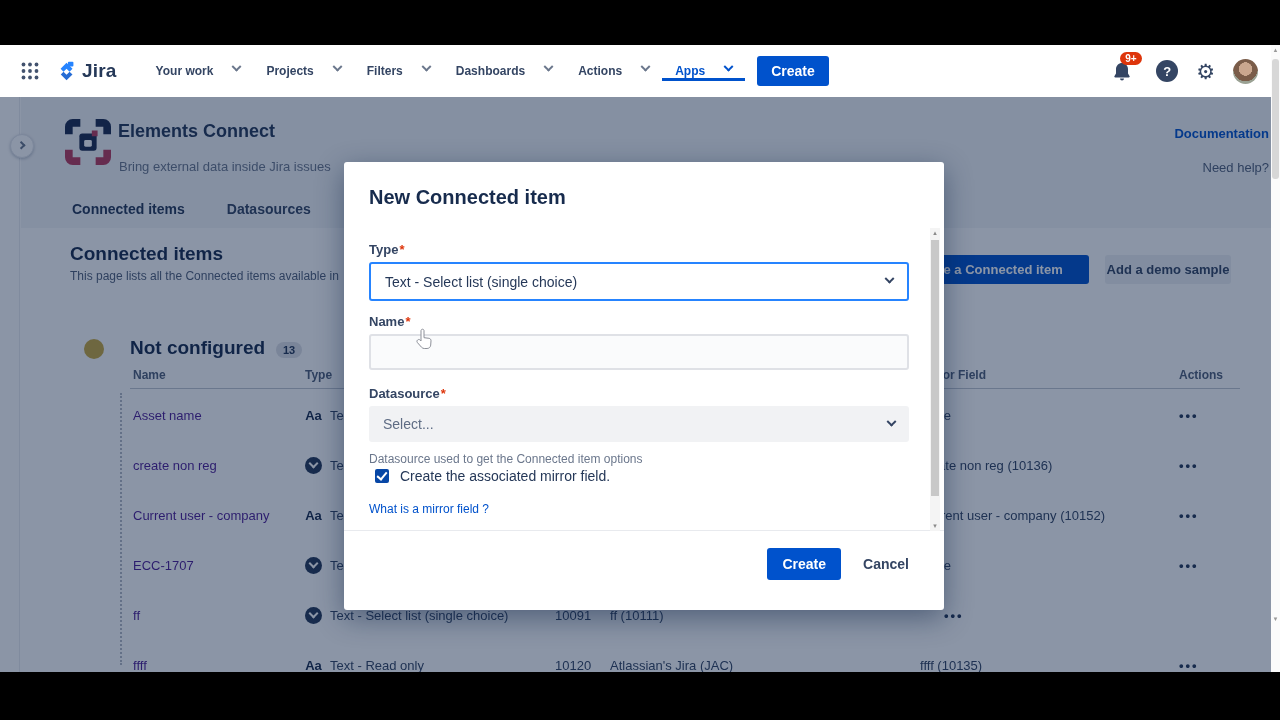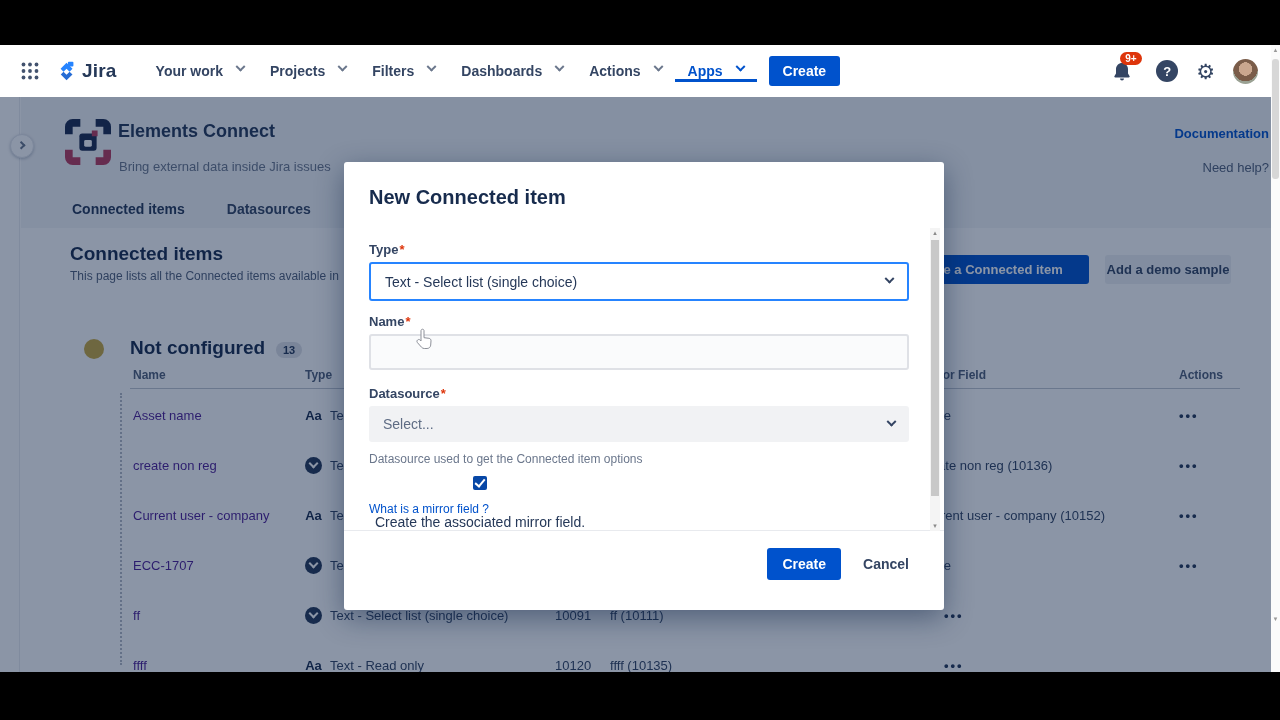--- a/index.html
+++ b/index.html
@@ -11,21 +11,21 @@
   .bar-top { position:absolute; left:0; top:0; width:1280px; height:45px; background:#000; }
   .bar-bottom { position:absolute; left:0; top:672px; width:1280px; height:48px; background:#000; }
 
   
   .navbar { position:absolute; left:0; top:45px; width:1280px; height:52px; background:#fff; display:flex; align-items:stretch; z-index:20; }
   .nav-left { display:flex; align-items:center; padding-left:14px; }
   .appgrid { width:32px; height:32px; display:flex; align-items:center; justify-content:center; border-radius:3px; cursor:pointer; }
   .jira-logo { display:flex; align-items:center; gap:4px; margin-left:10px; margin-right:26px; }
   .jira-logo .word { font-size:19px; font-weight:700; color:#253858; letter-spacing:0.2px; }
   .nav-items { display:flex; align-items:stretch; }
-  .nav-item { display:flex; align-items:center; gap:14px; padding:0 13px; font-size:14px; font-weight:600; color:#344563; cursor:pointer; border-bottom:3px solid transparent; border-top:3px solid transparent;text-align:center; }
+  .nav-item { display:flex; align-items:center; gap:20px; padding:0 13px; font-size:12px; font-weight:600; color:#344563; cursor:pointer; border-bottom:3px solid transparent; border-top:3px solid transparent;text-align:center; }
   .nav-item .chev { width:7px; height:7px; border-right:2px solid #6b778c; border-bottom:2px solid #6b778c; transform:rotate(45deg) translate(-2px,-2px); margin-top:-3px; }
   .nav-item.active { color:#0052CC; border-bottom-color:#0052CC; }
   .nav-item.active .chev { border-color:#0052CC; }
   .btn-create-nav { align-self:center; margin-left:12px; background:#0052CC; color:#fff; font-size:14px; font-weight:600; border:none; border-radius:3px; padding:7px 14px; cursor:pointer; }
   .nav-right { margin-left:auto; display:flex; align-items:center; gap:18px; padding-right:22px; }
   .search-box { position:relative; width:196px; height:30px; }
   .search-box input { width:100%; height:100%; border:1px solid #dfe1e6; border-radius:5px; background:#fff; padding:0 8px 0 30px; font-size:13px; color:#344563; outline:none; font-family:"Liberation Sans", sans-serif; }
   .search-box input::placeholder { color:#7a869a; }
   .mag { position:absolute; left:9px; top:7px; width:11px; height:11px; border:2px solid #6b778c; border-radius:50%; }
   .mag::after { content:""; position:absolute; left:9px; top:9px; width:5px; height:2px; background:#6b778c; transform:rotate(45deg); }
@@ -85,21 +85,21 @@
   .modal { position:absolute; left:344px; top:65px; width:600px; height:448px; background:#fff; border-radius:3px; box-shadow:0 8px 28px rgba(9,30,66,.45); z-index:10; }
   .modal-title { position:absolute; left:25px; top:24px; font-size:20px; font-weight:600; color:#172B4D; }
   .m-label { position:absolute; left:25px; font-size:13px; font-weight:600; color:#344563; }
   .req { color:#DE350B; margin-left:1px; }
   .lbl-type { top:80px; } .lbl-name { top:152px; } .lbl-ds { top:224px; }
   .m-select-focus { position:absolute; left:25px; top:100px; width:540px; height:39px; background:#fff; border:2px solid #2684FF; border-radius:3px; display:flex; align-items:center; padding:0 14px; font-size:14px; color:#253858; cursor:pointer; }
   .m-input { position:absolute; left:25px; top:172px; width:540px; height:36px; background:#fafbfc; border:2px solid #dfe1e6; border-radius:3px; font-size:14px; color:#172B4D; padding:0 10px; outline:none; font-family:"Liberation Sans", sans-serif; }
   .m-select { position:absolute; left:25px; top:244px; width:540px; height:36px; background:#f1f2f4; border:2px solid #f1f2f4; border-radius:3px; display:flex; align-items:center; padding:0 12px; font-size:14px; color:#5e6c84; cursor:pointer; }
   .sel-chev { margin-left:auto; width:7px; height:7px; border-right:2px solid #344563; border-bottom:2px solid #344563; transform:rotate(45deg) translate(-2px,-2px); }
   .m-help { position:absolute; left:25px; top:290px; font-size:12px; color:#6b778c; }
-  .m-check-row { position:absolute; left:31px; top:314px; display:flex; align-items:center; gap:24px;flex-direction:column; }
+  .m-check-row { position:absolute; left:31px; top:306px; display:flex; align-items:center; gap:11px; }
   .checkbox { width:14px; height:14px; background:#0747A6; border-radius:2px; position:relative; cursor:pointer; flex:0 0 auto; }
   .checkbox::after { content:""; position:absolute; left:4px; top:1px; width:4px; height:8px; border-right:2px solid #fff; border-bottom:2px solid #fff; transform:rotate(40deg); }
   .check-label { font-size:14px; color:#253858; }
   .m-link { position:absolute; left:25px; top:340px; font-size:12px; color:#0052CC; cursor:pointer; }
   .m-scroll-line { position:absolute; left:0; top:368px; width:600px; height:1px; background:#e8eaee; }
   .m-scrollbar { position:absolute; right:4px; top:66px; width:10px; height:303px; background:#f4f4f4; }
   .m-scrollbar .arr { position:absolute; left:0; width:10px; height:10px; color:#8a8a8a; font-size:7px; line-height:10px; text-align:center; }
   .m-scrollbar .arr.up { top:0; } .m-scrollbar .arr.up::before { content:"\25B4"; }
   .m-scrollbar .arr.dn { bottom:0; } .m-scrollbar .arr.dn::before { content:"\25BE"; }
   .m-thumb { position:absolute; left:1px; top:12px; width:8px; height:256px; background:#c8c8c8; }
@@ -277,20 +277,21 @@
       <span class="t-type">Text - Select list (single choice)</span>
       <span class="t-id">10091</span>
       <span class="t-mirror">ff (10111)</span>
       <button class="t-actions">•••</button>
     </div>
     <div class="t-row row-5">
       <a class="t-name">ffff</a>
       <span class="ticon" data-icon="text"></span>
       <span class="t-type">Text - Read only</span>
       <span class="t-id">10120</span>
+      <span class="t-ds">Atlassian's Jira (JAC)</span>
       <span class="t-mirror">ffff (10135)</span>
       <button class="t-actions">•••</button>
     </div>
 
     <div class="blanket"></div>
 
     <div class="modal">
       <div class="modal-title">New Connected item</div>
 
       <div class="m-label lbl-type"><span>Type</span><span class="req">*</span></div>

